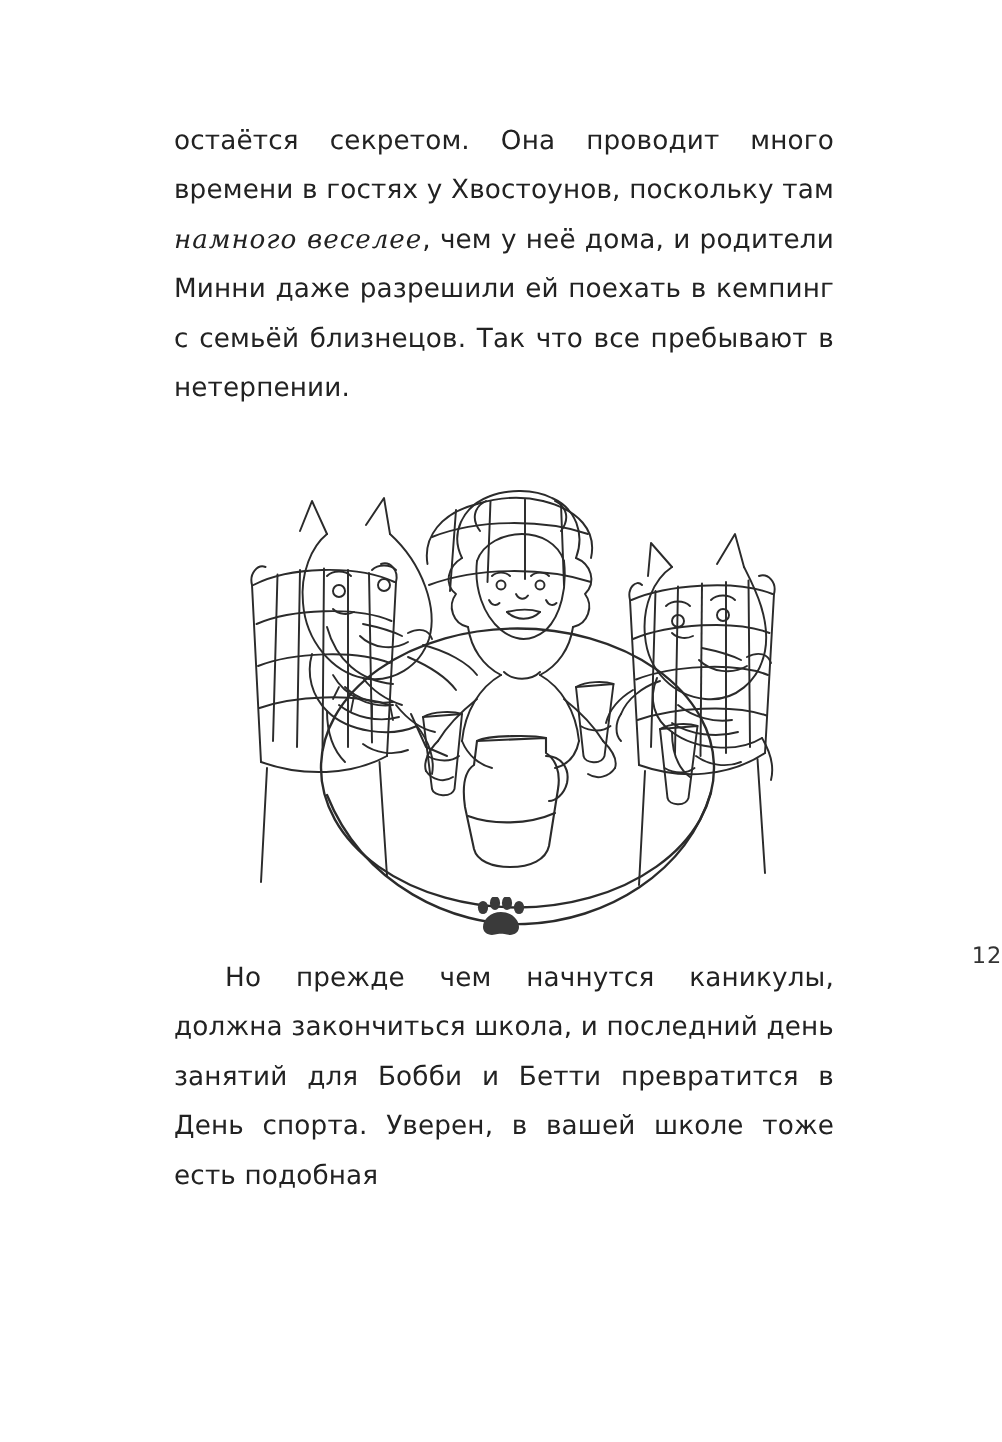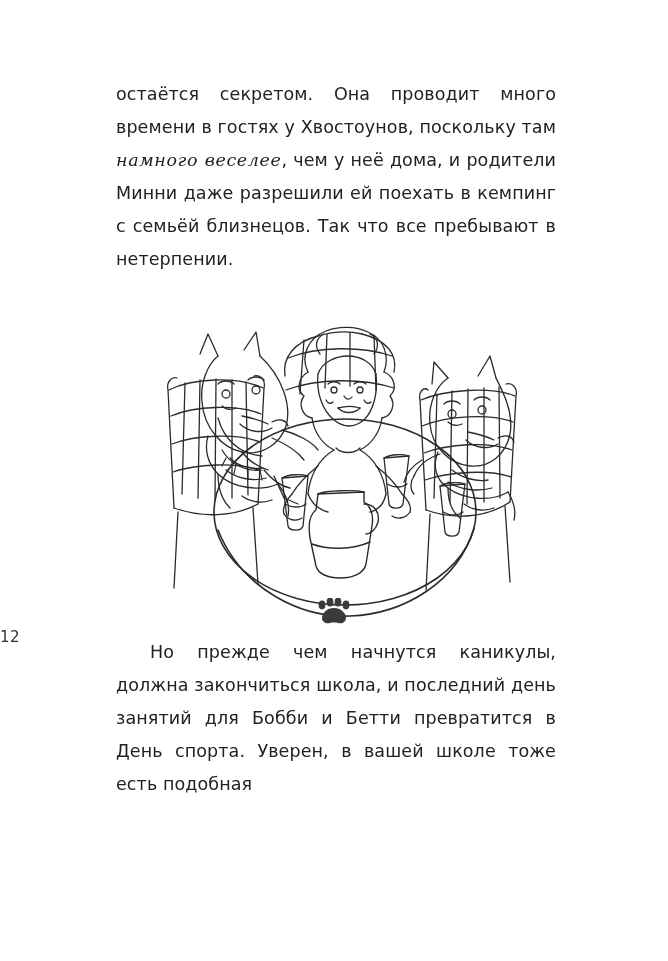--- a/index.html
+++ b/index.html
@@ -52,21 +52,21 @@
   }
   .para.bottom {
     margin: 8px 0 0 0;
     text-indent: 34px;
   }
   .footer {
     position: absolute;
     left: 0;
     right: 0;
     bottom: 72px;
-    text-align: left;
+    text-align: right;
   }
   .paw {
     display: block;
     margin: 0 auto 4px auto;
     width: 40px;
     height: 26px;
   }
   .page-number {
     font-size: 15px;
     color: #333333;

